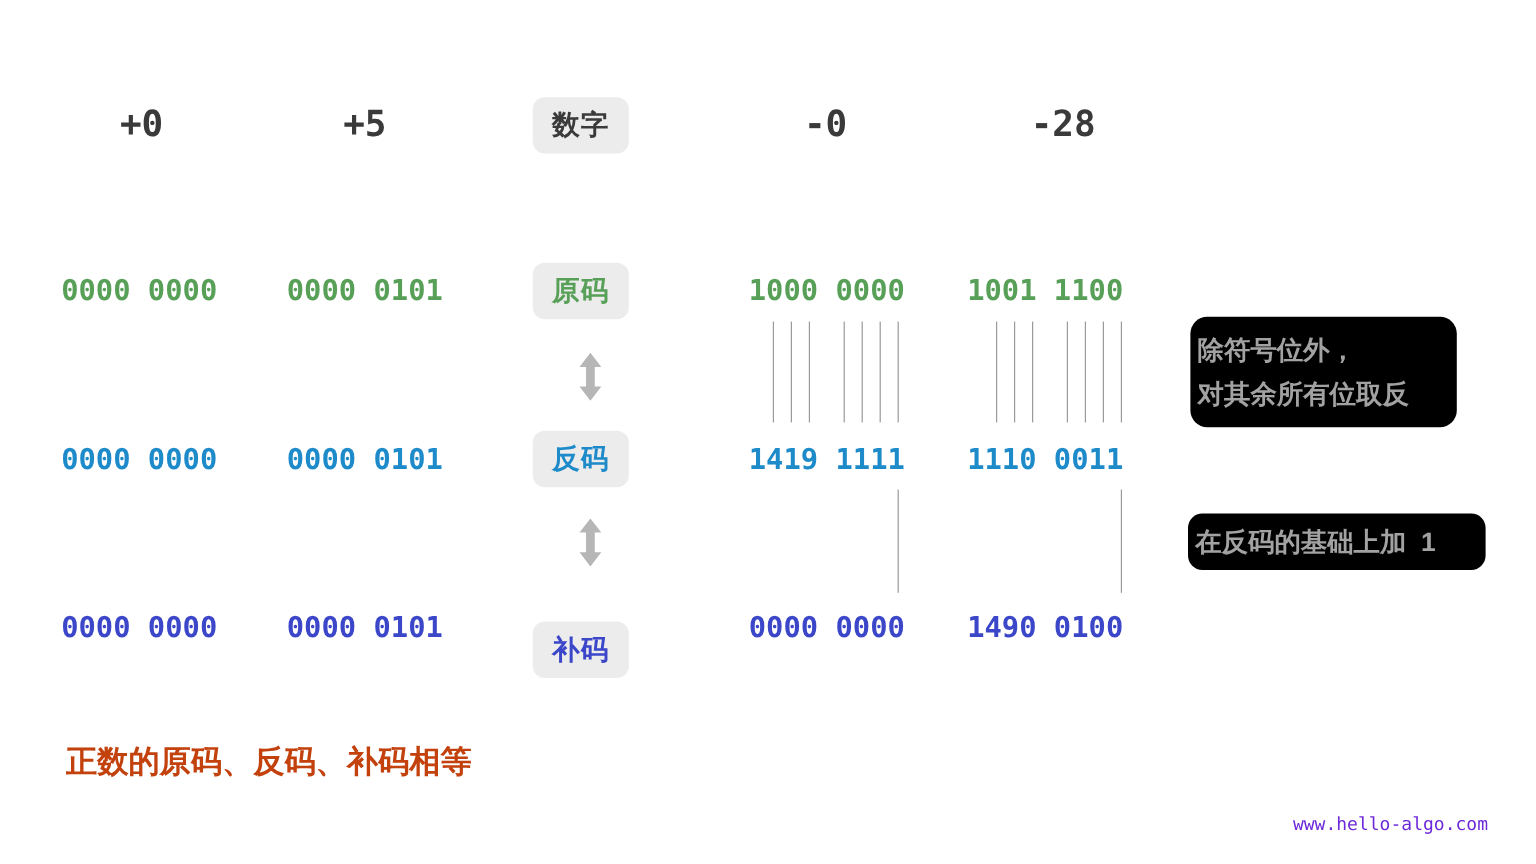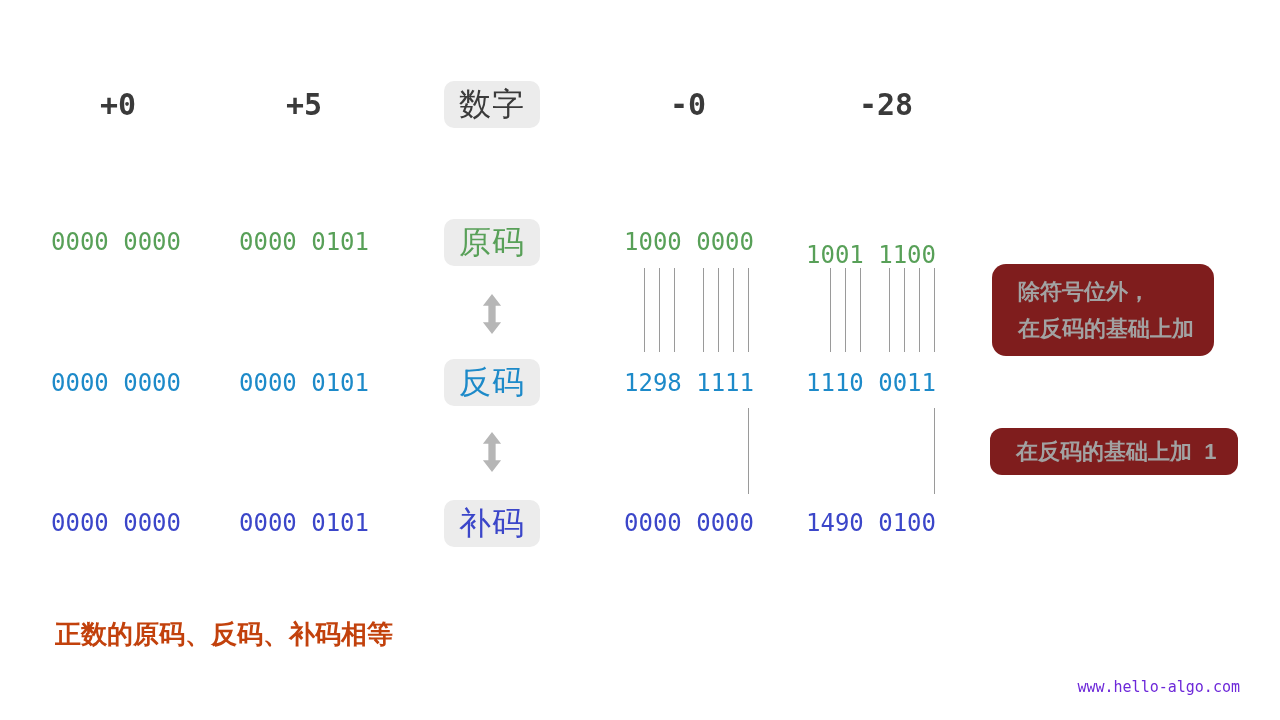--- a/index.html
+++ b/index.html
@@ -19,50 +19,50 @@
 
   
   .num-label{
     font-family:"DejaVu Sans Mono","Liberation Mono",monospace;
     font-weight:700;font-size:30px;color:#3a3a3a;
   }
 
   
   .bin{
     font-family:"DejaVu Sans Mono","Liberation Mono",monospace;
-    font-weight:400;font-size:24px;
+    font-weight:700;font-size:24px;
   }
   .row-sign .bin{color:#58a058;}
   .row-ones .bin{color:#1d8ac9;}
   .row-twos .bin{color:#3b46c9;}
 
   
   .badge{
-    position:absolute;left:444px;width:96px;height:47px;
+    position:absolute;left:444px;width:80px;height:47px;
     background:#ececec;border-radius:10px;
     display:flex;align-items:center;justify-content:center;
-    font-weight:400;font-size:32px;letter-spacing:1px;
+    font-weight:700;font-size:23px;letter-spacing:1px;
   }
   .badge.num{color:#3a3a3a;}
   .badge.sign{color:#58a058;}
   .badge.ones{color:#1d8ac9;}
-  .badge.twos{color:#3b46c9;}
+  .badge.twos{color:#3b46c9;margin-top:18px;}
 
   
   .arrow{position:absolute;width:22px;height:40px;}
 
   
   .connector{position:absolute;width:1px;background:#9a9a9a;}
 
   
   .note{
-    position:absolute;background:#7f1d1d;border-radius:14px;
+    position:absolute;background:#000000;border-radius:14px;
     color:#a2a2a2;font-weight:700;font-size:22px;
     display:flex;flex-direction:column;justify-content:center;
-    padding:0 26px;box-sizing:border-box;white-space:pre;
+    padding:0 6px;box-sizing:border-box;white-space:pre;
     line-height:37px;
   }
 
   
   .caption{
     position:absolute;font-weight:700;font-size:26px;color:#c2410c;
     white-space:nowrap;
   }
 
   .watermark{
@@ -80,28 +80,28 @@
   <span class="center-anchor num-label" style="left:304px;top:104px;">+5</span>
   <span class="center-anchor num-label" style="left:688px;top:104px;">-0</span>
   <span class="center-anchor num-label" style="left:886px;top:104px;">-28</span>
 
   <div class="badge num" style="top:81px;">数字</div>
 
   <div class="row-sign">
     <span class="center-anchor bin" style="left:116px;top:242px;">0000 0000</span>
     <span class="center-anchor bin" style="left:304px;top:242px;">0000 0101</span>
     <span class="center-anchor bin" style="left:689px;top:242px;">1000 0000</span>
-    <span class="center-anchor bin" style="left:871px;top:255px;">1001 1100</span>
+    <span class="center-anchor bin" style="left:871px;top:242px;">1001 1100</span>
     <div class="badge sign" style="top:219px;">原码</div>
   </div>
 
   <div class="row-ones">
     <span class="center-anchor bin" style="left:116px;top:383px;">0000 0000</span>
     <span class="center-anchor bin" style="left:304px;top:383px;">0000 0101</span>
-    <span class="center-anchor bin" style="left:689px;top:383px;">1298 1111</span>
+    <span class="center-anchor bin" style="left:689px;top:383px;">1419 1111</span>
     <span class="center-anchor bin" style="left:871px;top:383px;">1110 0011</span>
     <div class="badge ones" style="top:359px;">反码</div>
   </div>
 
   <div class="row-twos">
     <span class="center-anchor bin" style="left:116px;top:523px;">0000 0000</span>
     <span class="center-anchor bin" style="left:304px;top:523px;">0000 0101</span>
     <span class="center-anchor bin" style="left:689px;top:523px;">0000 0000</span>
     <span class="center-anchor bin" style="left:871px;top:523px;">1490 0100</span>
     <div class="badge twos" style="top:500px;">补码</div>
@@ -128,23 +128,23 @@
       <div class="connector" style="left: 889px; top: 268px; height: 84px;"></div>
       <div class="connector" style="left: 904px; top: 268px; height: 84px;"></div>
       <div class="connector" style="left: 919px; top: 268px; height: 84px;"></div>
       <div class="connector" style="left: 934px; top: 268px; height: 84px;"></div>
       <div class="connector" style="left: 748px; top: 408px; height: 86px;"></div>
       <div class="connector" style="left: 934px; top: 408px; height: 86px;"></div>
     </div>
 
   <div class="note" style="left:992px;top:264px;width:222px;height:92px;">
     <span>除符号位外，</span>
-    <span>在反码的基础上加</span>
+    <span>对其余所有位取反</span>
   </div>
-  <div class="note" style="left:990px;top:428px;width:248px;height:47px;border-radius:12px;text-align:right;">
+  <div class="note" style="left:990px;top:428px;width:248px;height:47px;border-radius:12px;">
     <span>在反码的基础上加  1</span>
   </div>
 
   <div class="caption" style="left:55px;top:617px;">正数的原码、反码、补码相等</div>
 
   <div class="watermark">www.hello-algo.com</div>
 
 </div>
 
 </body></html>

